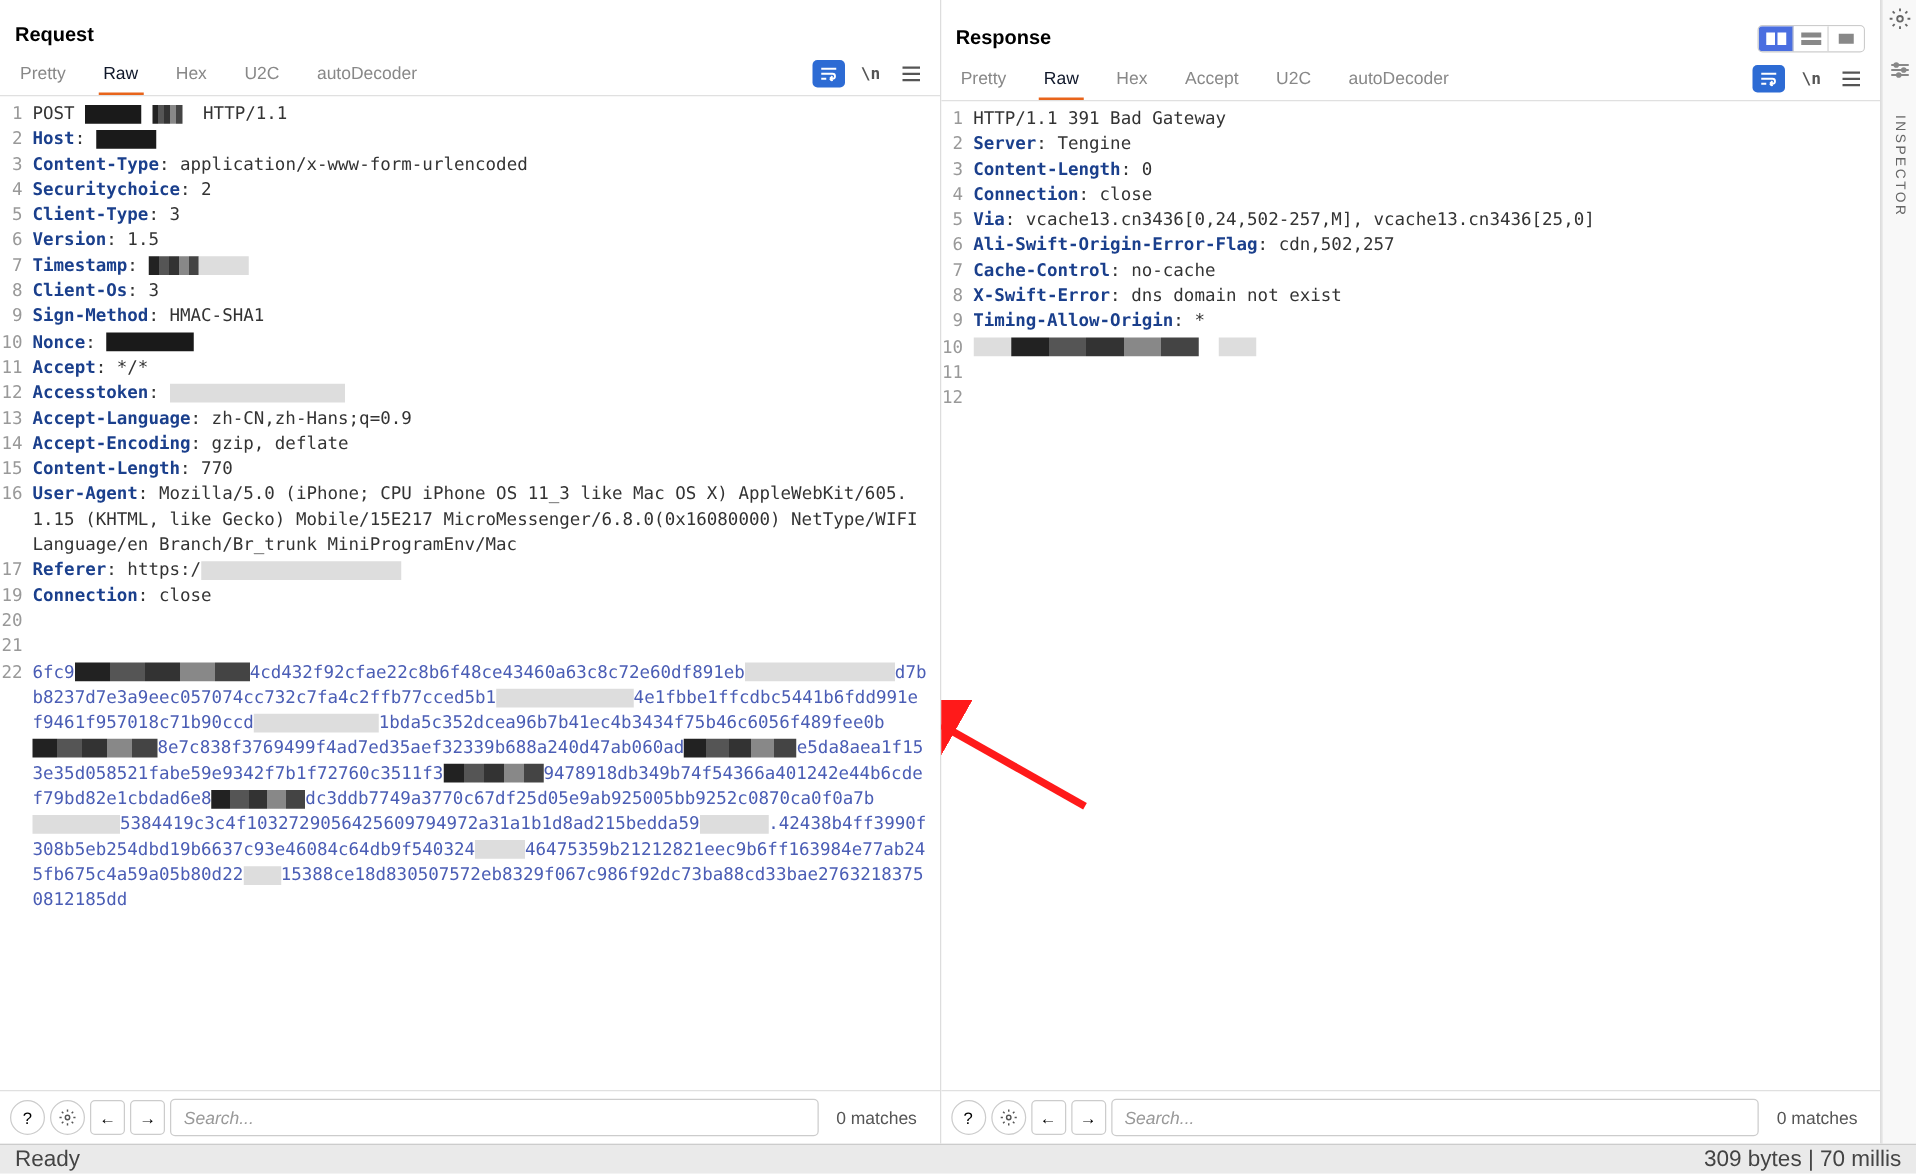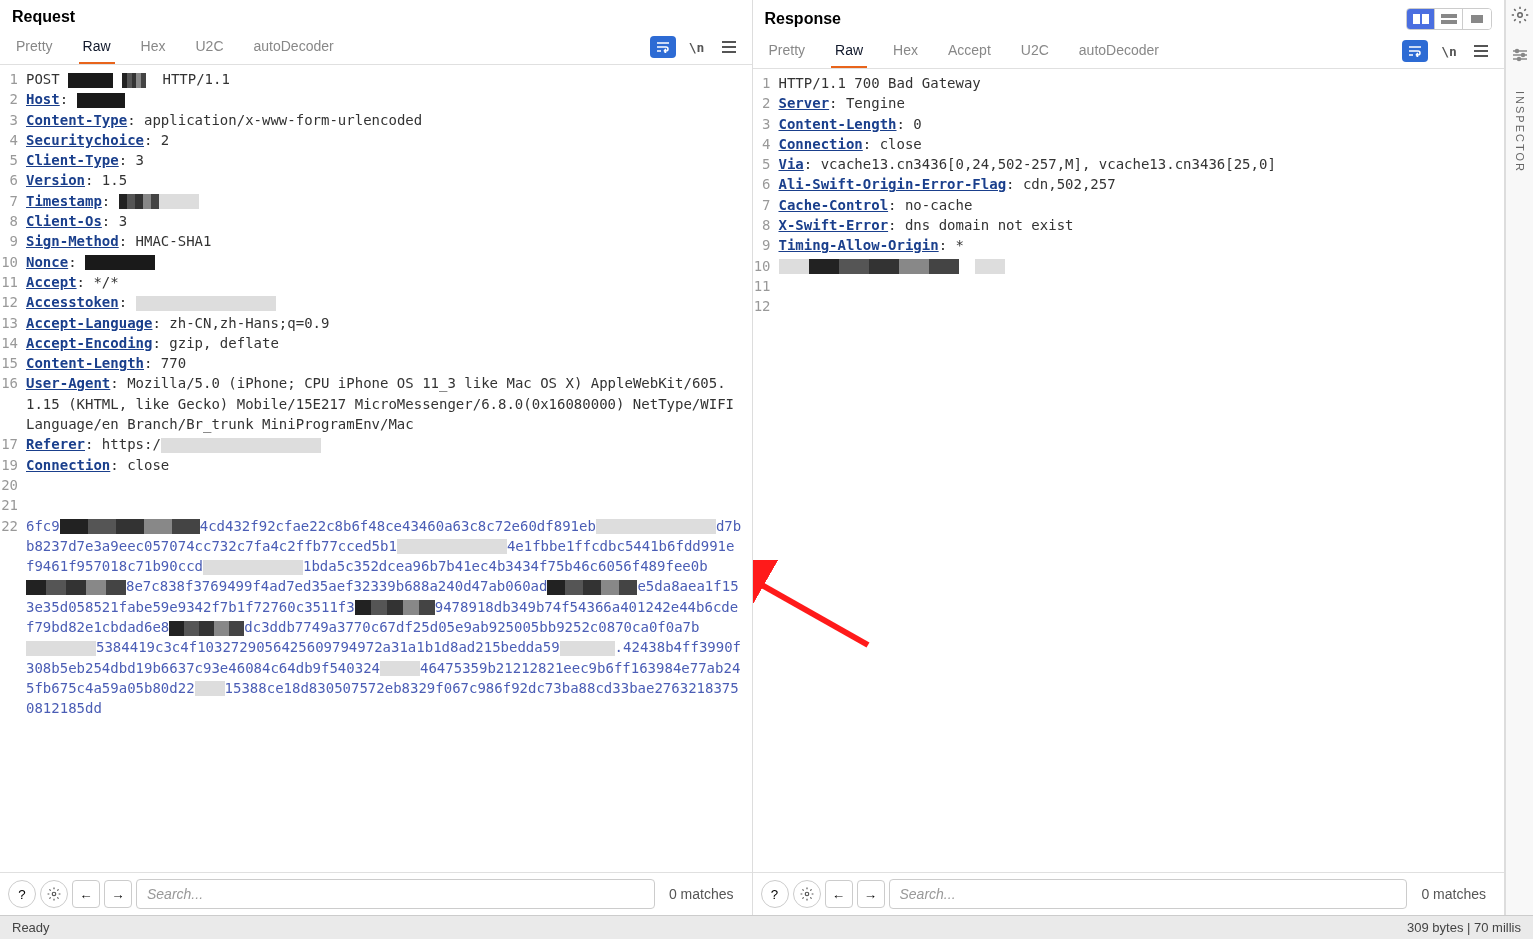--- a/index.html
+++ b/index.html
@@ -1,48 +1,48 @@
 <!DOCTYPE html>
 <html><head>
 <meta charset="utf-8">
 <style>
 * { margin: 0; padding: 0; box-sizing: border-box; }
 body { font-family: -apple-system, BlinkMacSystemFont, "Segoe UI", Arial, sans-serif; font-size: 13px; height: 939px; width: 1533px; display: flex; flex-direction: column; background: #fff; }
 .main-area { display: flex; flex: 1; overflow: hidden; }
 .panel { flex: 1; display: flex; flex-direction: column; border-right: 1px solid #ddd; overflow: hidden; min-width: 0; }
 .panel:last-of-type { border-right: none; flex: 1; }
 .right-sidebar { width: 28px; background: #f8f8f8; border-left: 1px solid #ddd; display: flex; flex-direction: column; align-items: center; padding-top: 6px; gap: 20px; }
-.panel-header { display: flex; align-items: center; justify-content: space-between; padding: 8px 12px 4px; }
+.panel-header { display: flex; align-items: center; justify-content: space-between; padding: 20px 12px 4px; }
 .panel-title { font-weight: 700; font-size: 16px; }
 .view-toggle { display: flex; border: 1px solid #ccc; border-radius: 4px; overflow: hidden; }
 .view-toggle-btn { width: 28px; height: 20px; display: flex; align-items: center; justify-content: center; background: #fff; border: none; cursor: pointer; border-right: 1px solid #ccc; }
 .view-toggle-btn:last-child { border-right: none; }
 .view-toggle-btn.active { background: #4a6ee0; }
 .tabs { display: flex; align-items: center; padding: 0 12px; border-bottom: 1px solid #e0e0e0; gap: 22px; position: relative; }
 .tab { padding: 8px 4px; color: #888; cursor: pointer; font-size: 14px; border-bottom: 2px solid transparent; }
 .tab.active { color: #0f172a; border-bottom: 2px solid #e8641b; font-weight: 500; }
 .tab-right { margin-left: auto; display: flex; gap: 10px; align-items: center; }
 .blue-btn { width: 26px; height: 22px; background: #2d6bd4; border-radius: 4px; border: none; display: flex; align-items: center; justify-content: center; color: #fff; font-weight: bold; cursor: pointer; }
 .icon-btn { width: 22px; height: 22px; display: flex; align-items: center; justify-content: center; cursor: pointer; color: #555; }
 .editor { flex: 1; overflow: auto; font-family: "Menlo", "Consolas", monospace; font-size: 14px; line-height: 1.45; padding: 4px 0; }
 .line { display: flex; }
 .gutter { width: 26px; text-align: right; color: #999; padding-right: 8px; user-select: none; flex-shrink: 0; }
 .code { flex: 1; white-space: pre-wrap; word-break: break-all; padding-right: 10px; }
-.hdr { color: #1a3f8c; font-weight: 600; text-decoration: underline; }
+.hdr { color: #1a3f8c; font-weight: 600; }
 .val { color: #333; }
 .body-hex { color: #4a5db5; }
 .redacted { background: #1a1a1a; display: inline-block; height: 15px; vertical-align: middle; }
 .redacted.lightgray { background: #ddd; }
 .pixelated { background: linear-gradient(90deg, #222 0%, #222 20%, #555 20%, #555 40%, #333 40%, #333 60%, #888 60%, #888 80%, #444 80%); display: inline-block; height: 15px; vertical-align: middle; }
 .search-bar { display: flex; align-items: center; padding: 6px 8px; border-top: 1px solid #e0e0e0; gap: 4px; }
 .search-input { flex: 1; padding: 6px 10px; border: 1px solid #ccc; border-radius: 4px; font-size: 14px; color: #333; }
 .search-input::placeholder { color: #999; font-style: italic; }
 .nav-btn { width: 28px; height: 28px; border: 1px solid #ccc; border-radius: 4px; background: #fff; display: flex; align-items: center; justify-content: center; cursor: pointer; }
 .matches { padding: 0 10px; color: #555; font-size: 14px; white-space: nowrap; }
-.status-bar { height: 24px; background: #eaeaea; display: flex; align-items: center; justify-content: space-between; padding: 0 12px; font-size: 13px; color: #444; border-top: 1px solid #ccc; }
+.status-bar { height: 24px; background: #eaeaea; display: flex; align-items: center; justify-content: space-between; padding: 0 12px; font-size: 18px; color: #444; border-top: 1px solid #ccc; }
 .inspector-label { writing-mode: vertical-rl; letter-spacing: 2px; font-size: 11px; color: #666; margin-top: 6px; }
 .gear-icon { font-size: 16px; color: #666; cursor: pointer; }
 .arrow-annotation { position: absolute; pointer-events: none; }
 .vtb-svg { width: 18px; height: 12px; }
 </style>
 </head>
 <body>
 
 <div class="main-area">
 
@@ -211,21 +211,21 @@
         <span class="icon-btn">
           <svg width="16" height="14" viewBox="0 0 16 14" stroke="#555" stroke-width="1.8">
               <path d="M1 2h14M1 7h14M1 12h14"></path>
             </svg>
         </span>
       </div>
     </div>
     <div class="editor" id="response-editor">
         <div class="line">
           <div class="gutter">1</div>
-          <div class="code"><span class="val">HTTP/1.1 700 Bad Gateway</span></div>
+          <div class="code"><span class="val">HTTP/1.1 391 Bad Gateway</span></div>
         </div>
         <div class="line">
           <div class="gutter">2</div>
           <div class="code"><span class="hdr">Server</span><span class="val">: Tengine</span></div>
         </div>
         <div class="line">
           <div class="gutter">3</div>
           <div class="code"><span class="hdr">Content-Length</span><span class="val">: 0</span></div>
         </div>
         <div class="line">

